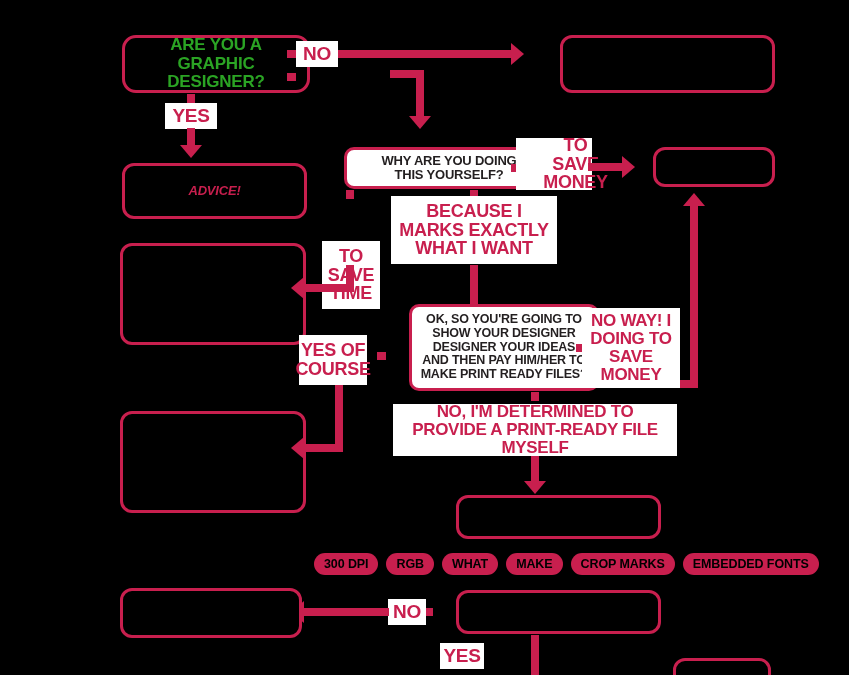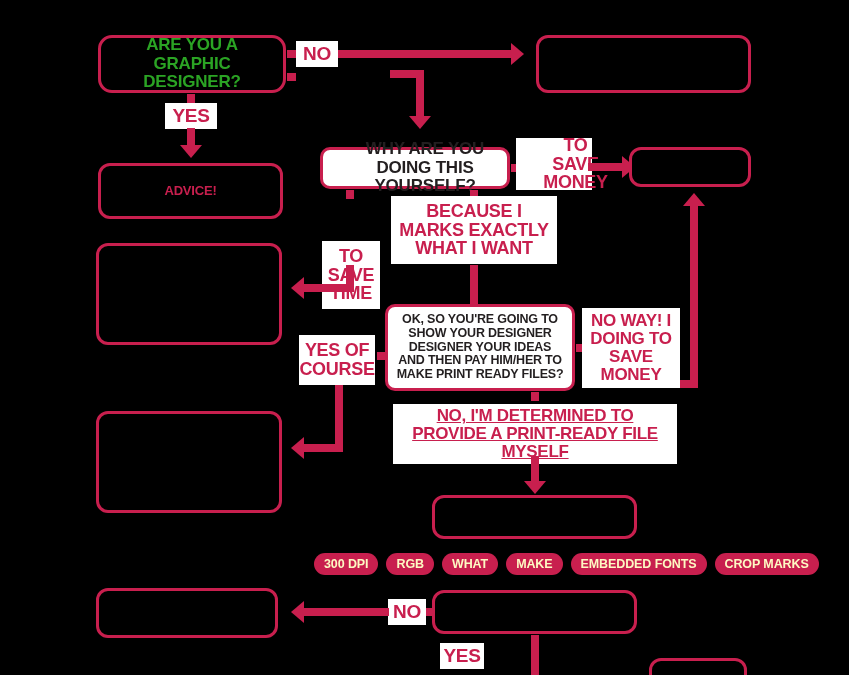--- a/index.html
+++ b/index.html
@@ -5,30 +5,30 @@
   html,body{margin:0;padding:0;background:#000;}
   body{width:849px;height:675px;overflow:hidden;
        font-family:"Liberation Sans","DejaVu Sans",sans-serif;}
   #stage{position:relative;width:849px;height:675px;background:#000;}
 
   
   .node{position:absolute;box-sizing:border-box;display:flex;
         align-items:center;justify-content:center;text-align:center;
         border:3px solid #c81f4e;border-radius:12px;background:#000;
         color:#0d0d0d;font-weight:bold;line-height:1.1;
-        letter-spacing:-0.2px;padding:4px 8px;}
+        letter-spacing:-0.2px;padding:4px 8px;margin-left:24px;}
   .node.green{color:#2ba424;}
   .node.light{background:#fff;color:#231f20;border-color:#c81f4e;}
   .label{position:absolute;box-sizing:border-box;display:flex;
          align-items:center;justify-content:center;text-align:center;
          background:#fff;color:#c81f4e;font-weight:bold;line-height:1.05;
          letter-spacing:-0.3px;padding:2px 5px;}
   .tag{position:absolute;box-sizing:border-box;display:flex;
        align-items:center;justify-content:center;background:#c81f4e;
-       color:#fef9c3;border-radius:11px;font-weight:bold;font-size:12.5px;
+       color:#000000;border-radius:11px;font-weight:bold;font-size:12.5px;
        letter-spacing:-0.1px;padding:0 10px;height:22px;white-space:nowrap;}
 
   
   .ln{position:absolute;background:#c81f4e;}
   .ah{position:absolute;width:0;height:0;}
   .ah.down{border-left:11px solid transparent;border-right:11px solid transparent;
            border-top:13px solid #c81f4e;}
   .ah.up{border-left:11px solid transparent;border-right:11px solid transparent;
          border-bottom:13px solid #c81f4e;}
   .ah.left{border-top:11px solid transparent;border-bottom:11px solid transparent;
@@ -63,29 +63,29 @@
   <div class="ln" style="left:416px;top:70px;width:8px;height:47px;"></div>
   <div class="ah down" style="left:409px;top:116px;"></div>
 
   <div class="node" style="left:536px;top:35px;width:215px;height:58px;font-size:13px;"></div>
 
   <div class="stub" style="left:187px;top:94px;"></div>
   <div class="label" style="left:165px;top:103px;width:52px;height:26px;font-size:19px;">YES</div>
   <div class="ln" style="left:187px;top:128px;width:8px;height:19px;"></div>
   <div class="ah down" style="left:180px;top:145px;"></div>
 
-  <div class="node" style="left:98px;top:163px;width:185px;height:56px;font-size:13px;">
+  <div class="node" style="left:98px;top:163px;width:185px;height:56px;font-size:13px;font-style:italic;">
     <span style="color:#c81f4e;font-size:13px;">ADVICE!</span>
   </div>
 
   <div class="node" style="left:96px;top:243px;width:186px;height:102px;font-size:12px;"></div>
 
   <div class="node" style="left:96px;top:411px;width:186px;height:102px;font-size:12px;"></div>
 
-  <div class="node light" style="left:320px;top:147px;width:190px;height:42px;font-size:17px;border-radius:10px;padding-left:28px;">WHY ARE YOU DOING THIS YOURSELF?</div>
+  <div class="node light" style="left:320px;top:147px;width:190px;height:42px;font-size:13px;border-radius:10px;padding-left:28px;">WHY ARE YOU DOING THIS YOURSELF?</div>
 
   <div class="hstub" style="left:511px;top:164px;"></div>
   <div class="label" style="left:516px;top:138px;width:76px;height:52px;font-size:18px;padding-left:48px;">TO SAVE MONEY</div>
   <div class="ln" style="left:588px;top:163px;width:42px;height:8px;"></div>
   <div class="ah right" style="left:622px;top:156px;"></div>
 
   <div class="node" style="left:629px;top:147px;width:122px;height:40px;font-size:12px;"></div>
 
   <div class="stub" style="left:346px;top:190px;"></div>
   <div class="label" style="left:322px;top:197px;width:58px;height:68px;font-size:18px;margin-top:44px;">TO SAVE TIME</div>
@@ -102,41 +102,41 @@
   <div class="node light" style="left:385px;top:304px;width:190px;height:87px;font-size:12.5px;border-radius:10px;">OK, SO YOU'RE GOING TO SHOW YOUR DESIGNER DESIGNER YOUR IDEAS AND THEN PAY HIM/HER TO MAKE PRINT READY FILES?</div>
 
   <div class="hstub" style="left:576px;top:344px;"></div>
   <div class="label" style="left:582px;top:308px;width:98px;height:80px;font-size:17px;">NO WAY! I DOING TO SAVE MONEY</div>
 
   <div class="ln" style="left:680px;top:380px;width:18px;height:8px;"></div>
   <div class="ln" style="left:690px;top:205px;width:8px;height:183px;"></div>
   <div class="ah up" style="left:683px;top:193px;"></div>
 
   <div class="hstub" style="left:377px;top:352px;"></div>
-  <div class="label" style="left:299px;top:335px;width:76px;height:50px;font-size:18px;">YES OF COURSE</div>
+  <div class="label" style="left:299px;top:335px;width:68px;height:50px;font-size:18px;">YES OF COURSE</div>
 
   <div class="ln" style="left:335px;top:385px;width:8px;height:67px;"></div>
   <div class="ln" style="left:303px;top:444px;width:40px;height:8px;"></div>
   <div class="ah left" style="left:291px;top:437px;"></div>
 
   <div class="stub" style="left:531px;top:392px;"></div>
-  <div class="label" style="left:393px;top:404px;width:284px;height:60px;font-size:17px;text-decoration:underline;">NO, I'M DETERMINED TO PROVIDE A PRINT-READY FILE MYSELF</div>
+  <div class="label" style="left:393px;top:404px;width:284px;height:52px;font-size:17px;">NO, I'M DETERMINED TO PROVIDE A PRINT-READY FILE MYSELF</div>
 
   <div class="ln" style="left:531px;top:456px;width:8px;height:28px;"></div>
   <div class="ah down" style="left:524px;top:481px;"></div>
 
   <div class="node" style="left:432px;top:495px;width:205px;height:44px;font-size:12px;"></div>
 
   <div id="tag-row" style="position:absolute;left:314px;top:553px;display:flex;gap:8px;align-items:center;">
       <div class="tag" style="position: relative;">300 DPI</div>
       <div class="tag" style="position: relative;">RGB</div>
       <div class="tag" style="position: relative;">WHAT</div>
       <div class="tag" style="position: relative;">MAKE</div>
+      <div class="tag" style="position: relative;">CROP MARKS</div>
       <div class="tag" style="position: relative;">EMBEDDED FONTS</div>
-      <div class="tag" style="position: relative;">CROP MARKS</div>
     </div>
 
   <div class="node" style="left:432px;top:590px;width:205px;height:44px;font-size:12px;"></div>
 
   <div class="hstub" style="left:424px;top:608px;"></div>
   <div class="label" style="left:388px;top:599px;width:38px;height:26px;font-size:19px;">NO</div>
   <div class="ln" style="left:303px;top:608px;width:86px;height:8px;"></div>
   <div class="ah left" style="left:291px;top:601px;"></div>
 
   <div class="node" style="left:96px;top:588px;width:182px;height:50px;font-size:12px;"></div>

